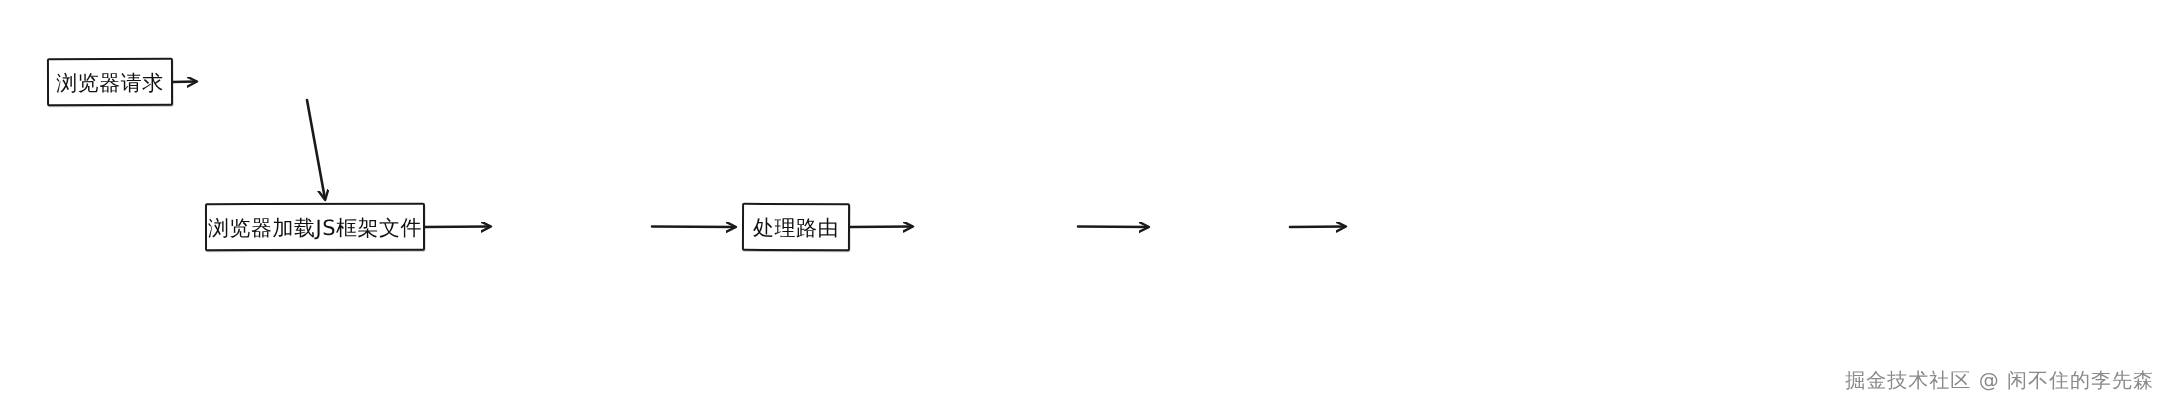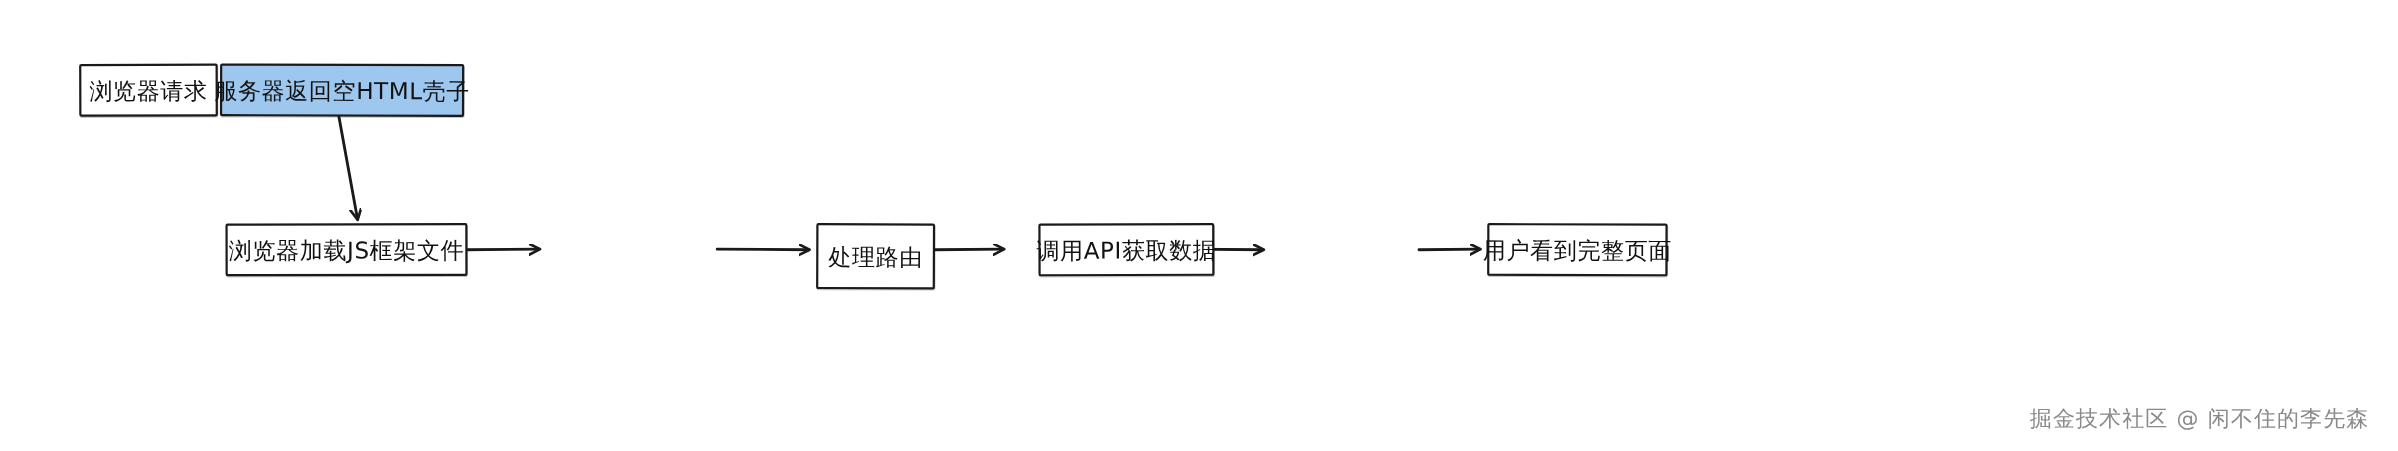--- a/index.html
+++ b/index.html
@@ -41,21 +41,21 @@
   }
   .node.highlight {
     background: #9dc7ee;
     border-color: #1a1a1a;
   }
   .node-label {
     transform: translateY(1px);
   }
 
   
-  .w1 { transform: rotate(-0.18deg); margin-left: 25px; }
+  .w1 { transform: rotate(-0.18deg); }
   .w2 { transform: rotate(0.15deg); }
   .w3 { transform: rotate(-0.1deg); text-align: right; }
   .w4 { transform: rotate(0.2deg); }
 
   .watermark {
     position: absolute;
     right: 26px;
     bottom: 16px;
     font-size: 20px;
     color: #8a8a8a;
@@ -94,37 +94,28 @@
 
     <path d="M1078,226.5 L1148,227" fill="none" stroke="#1a1a1a" stroke-width="2.6" stroke-linecap="round" marker-end="url(#ah)"></path>
 
     <path d="M1290,227 L1345,226.5" fill="none" stroke="#1a1a1a" stroke-width="2.6" stroke-linecap="round" marker-end="url(#ah)"></path>
   </svg>
 
   <div class="node w1" style="left:47px; top:58px; width:126px; height:48px;">
     <span class="node-label">浏览器请求</span>
   </div>
 
-  <div class="node highlight w2" style="left:200px; top:58px; width:222px; height:48px;">
-    <span class="node-label">服务器返回空HTML壳子</span>
-  </div>
 
   <div class="node w3" style="left:205px; top:203px; width:220px; height:48px;">
     <span class="node-label">浏览器加载JS框架文件</span>
   </div>
 
 
-  <div class="node w4" style="left:742px; top:203px; width:108px; height:60px;">
+  <div class="node w4" style="left:742px; top:203px; width:108px; height:48px;">
     <span class="node-label">处理路由</span>
   </div>
 
-  <div class="node w1" style="left:919px; top:203px; width:160px; height:48px;">
-    <span class="node-label">调用API获取数据</span>
-  </div>
 
 
-  <div class="node w2" style="left:1352px; top:203px; width:164px; height:48px;">
-    <span class="node-label">用户看到完整页面</span>
-  </div>
 
 </div>
 
 <div class="watermark">掘金技术社区 @ 闲不住的李先森</div>
 
 </body></html>

